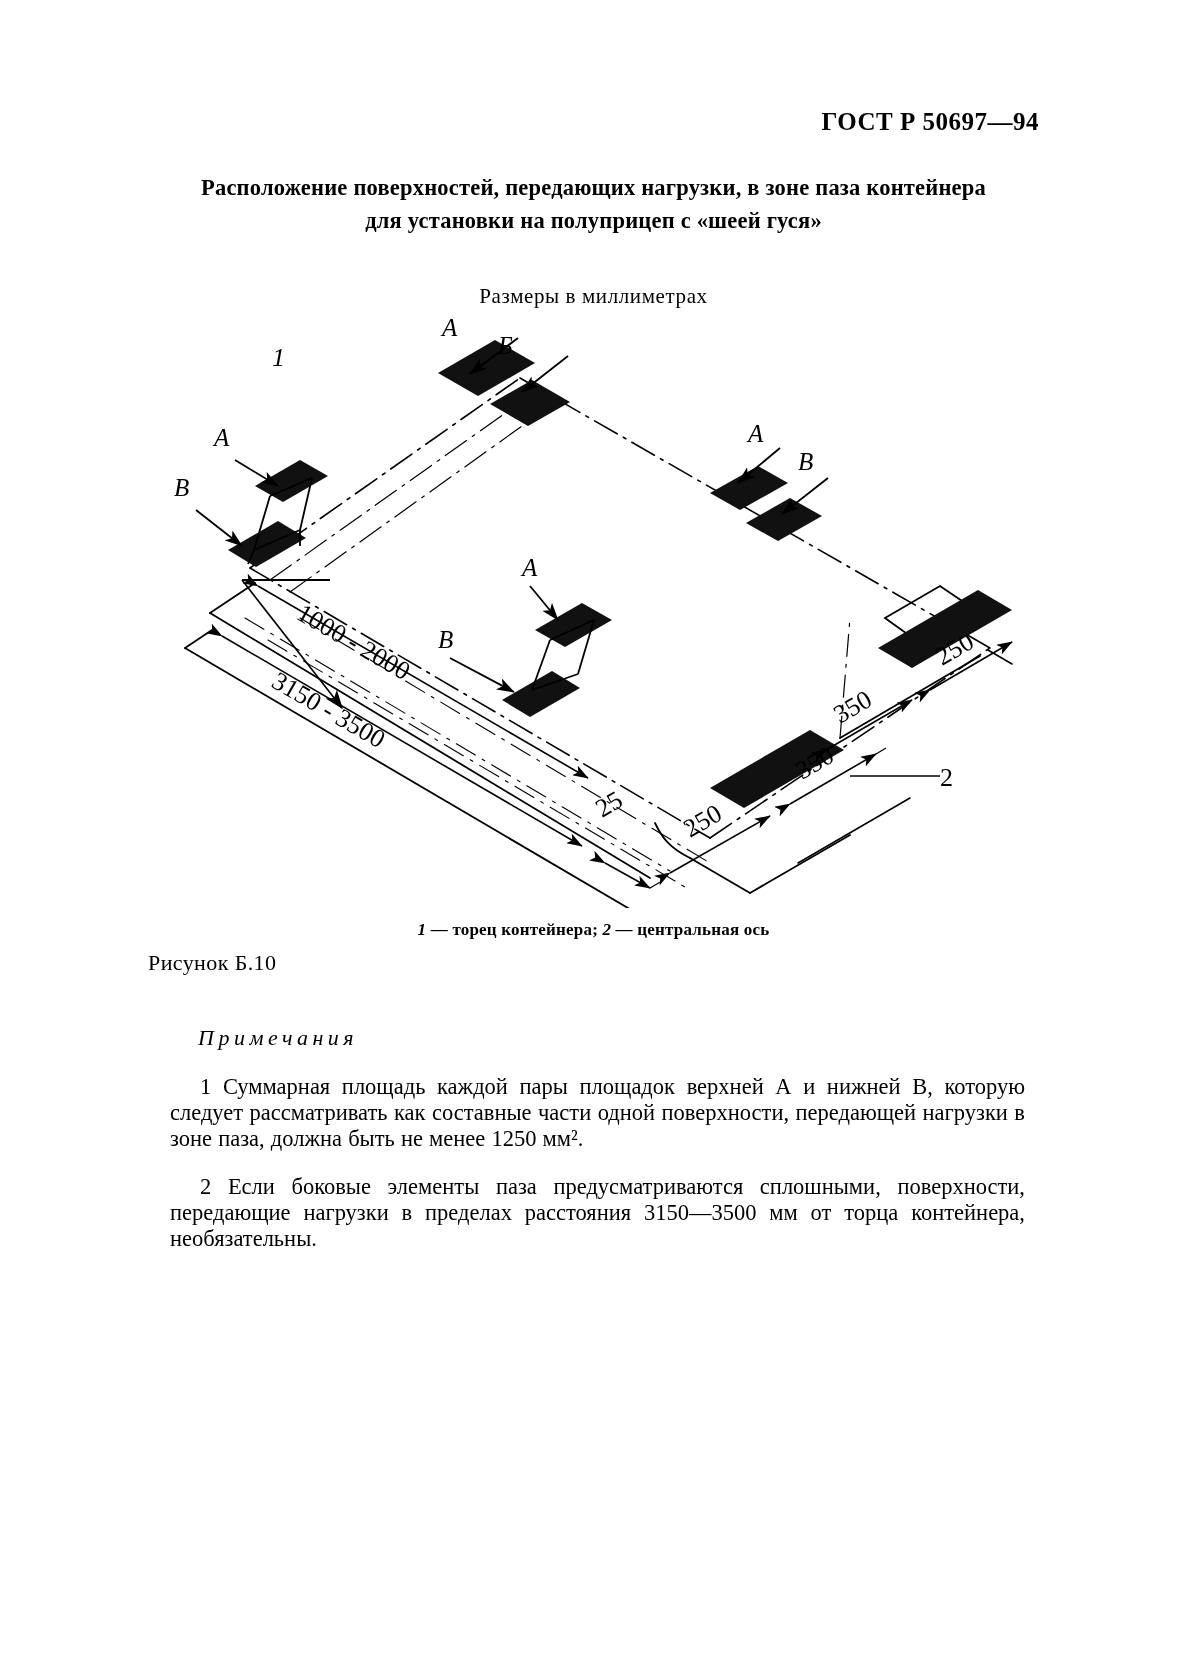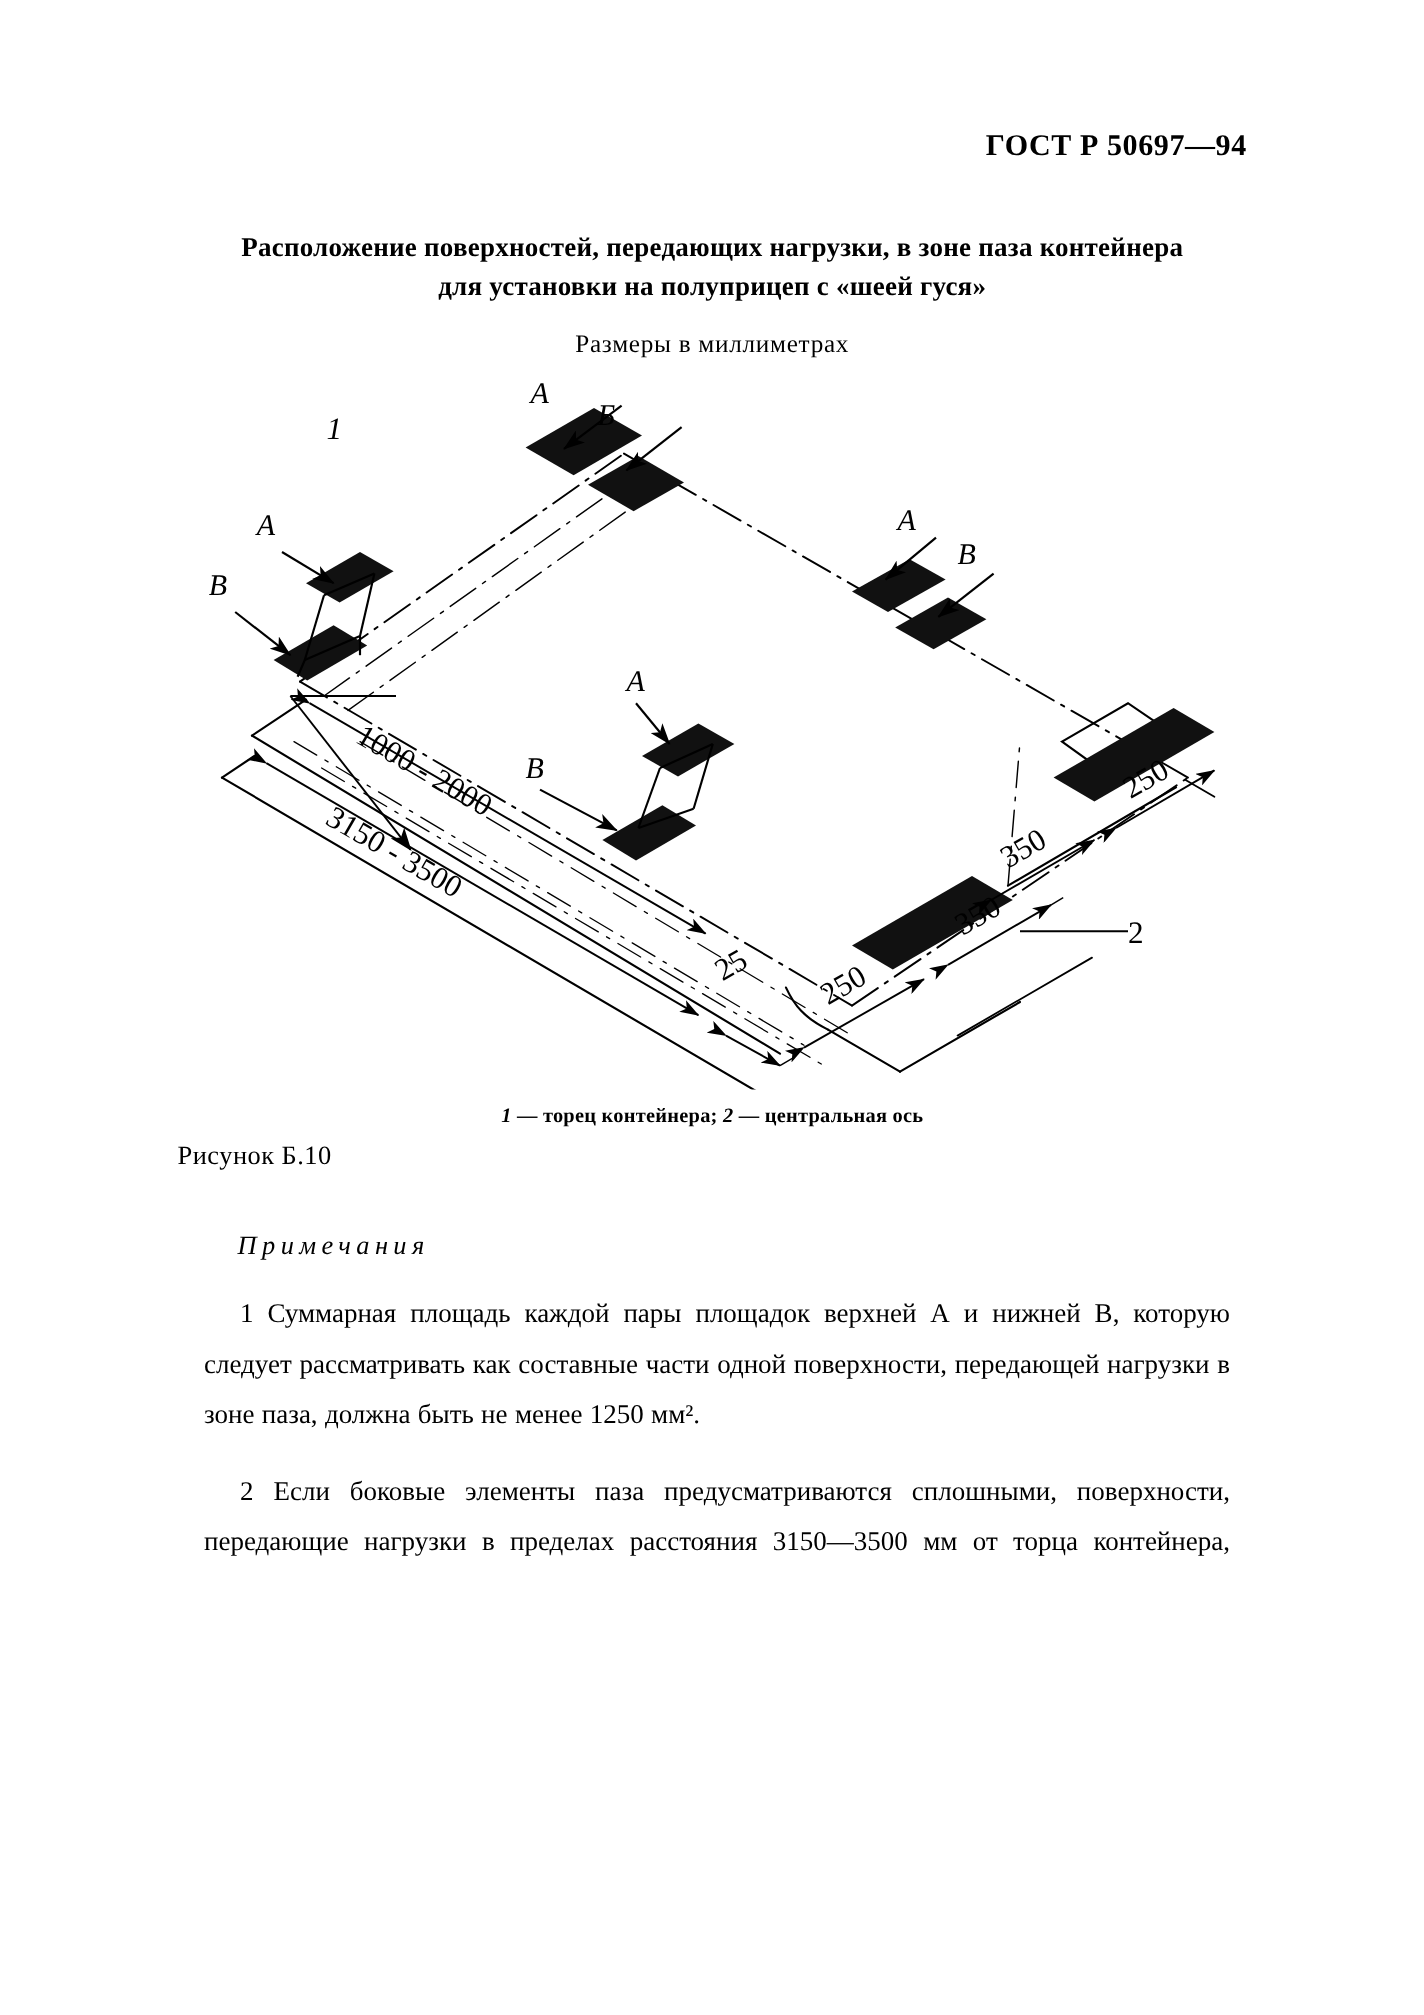--- a/index.html
+++ b/index.html
@@ -26,34 +26,34 @@
     right: 148px;
     font-size: 25px;
     font-weight: 700;
     letter-spacing: 0.5px;
     white-space: nowrap;
   }
 
   
   .fig-title {
     position: absolute;
-    top: 189px;
+    top: 171px;
     left: 148px;
     width: 891px;
     text-align: center;
     font-size: 22.5px;
     font-weight: 700;
     line-height: 33px;
     letter-spacing: 0.2px;
   }
   .fig-title .line2 { display: block; }
 
   .units-note {
     position: absolute;
-    top: 274px;
+    top: 284px;
     left: 148px;
     width: 891px;
     text-align: center;
     font-size: 21px;
     letter-spacing: 0.6px;
   }
 
   
   .drawing-wrap {
     position: absolute;
@@ -94,21 +94,21 @@
   }
   .notes-heading {
     font-size: 22px;
     letter-spacing: 4.5px;
     margin-left: 28px;
     margin-bottom: 6px;
     font-style: italic;
   }
   .note {
     font-size: 22.5px;
-    line-height: 42px;
+    line-height: 26px;
     text-align: justify;
     text-indent: 30px;
     margin-bottom: 2px;
     word-spacing: 0.5px;
   }
 
   
   .page-number {
     position: absolute;
     top: 1430px;

